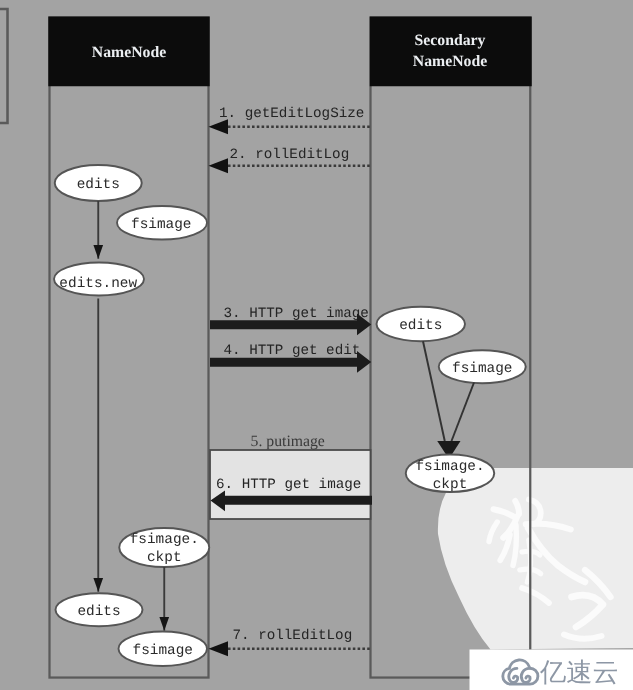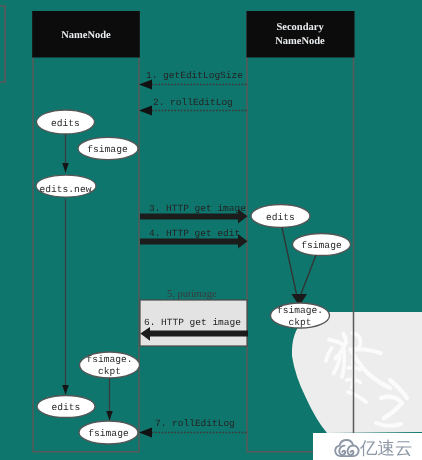--- a/index.html
+++ b/index.html
@@ -1,20 +1,20 @@
 <!DOCTYPE html>
 <html><head>
 <meta charset="utf-8">
 <title>HDFS Checkpoint Sequence Diagram</title>
 <style>
   html,body{margin:0;padding:0;background:#ffffff;}
   body{width:422px;height:460px;overflow:hidden;
        font-family:"Liberation Mono",monospace;
        -webkit-font-smoothing:antialiased;text-rendering:geometricPrecision;}
-  #stage{position:relative;width:422px;height:460px;background:#0f766e;
+  #stage{position:relative;width:422px;height:460px;background:#a3a3a3;
         -webkit-font-smoothing:antialiased;filter:saturate(1);}
   svg.layer{position:absolute;left:0;top:0;width:422px;height:460px;}
   .hdr-txt{font-family:"Liberation Serif",serif;font-size:10.5px;font-weight:bold;fill:#eceff2;text-anchor:middle;}
   .node-txt{font-family:"Liberation Mono",monospace;font-size:9.6px;fill:#2b2b2b;text-anchor:middle;}
   .msg-txt{font-family:"Liberation Mono",monospace;font-size:9.5px;fill:#242424;}
   .msg-txt-s{font-family:"Liberation Serif",serif;font-size:10.5px;fill:#3a3a3a;}
   .wm-brand{font-family:"Liberation Sans",sans-serif;font-size:17.5px;fill:#8d97a5;}
 </style>
 </head>
 <body>

